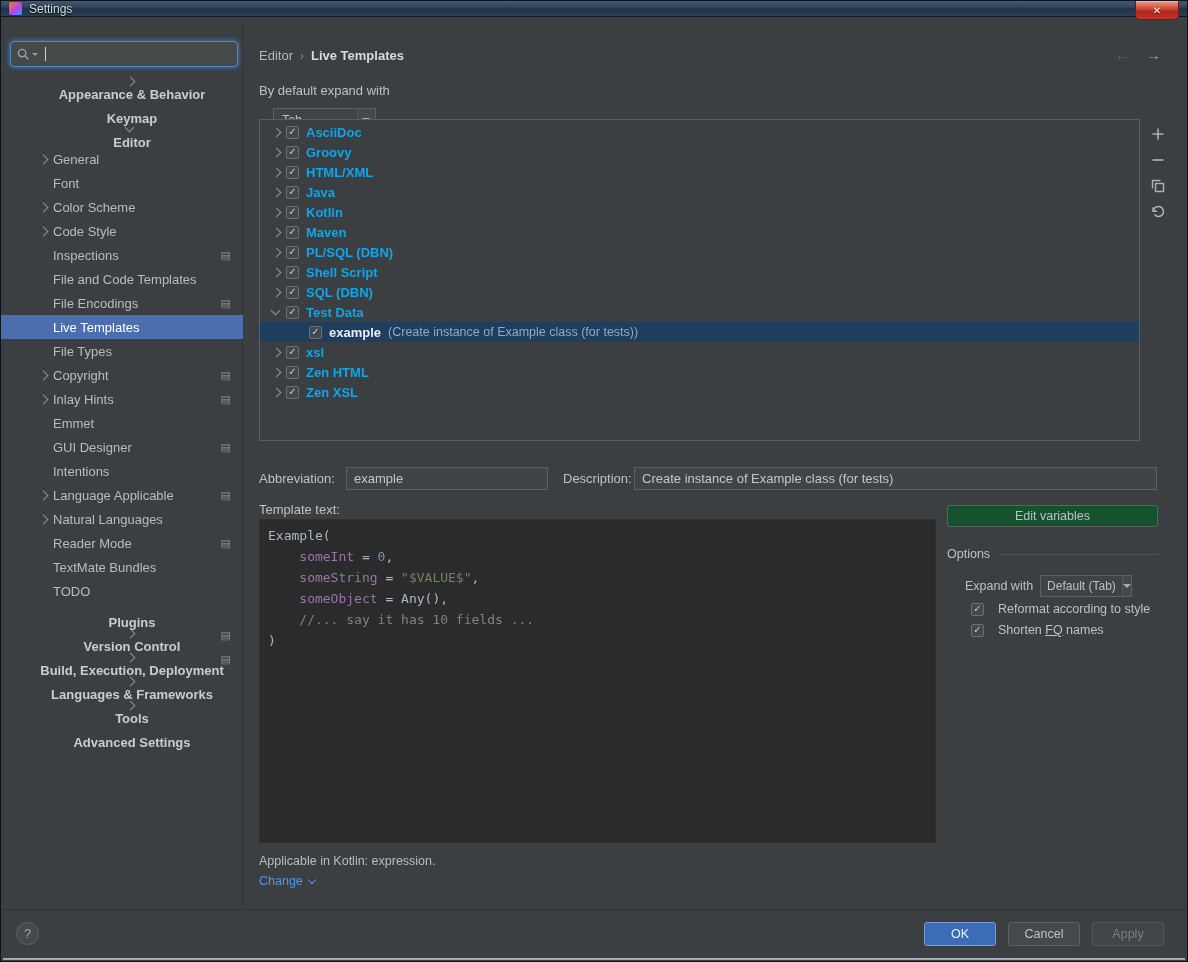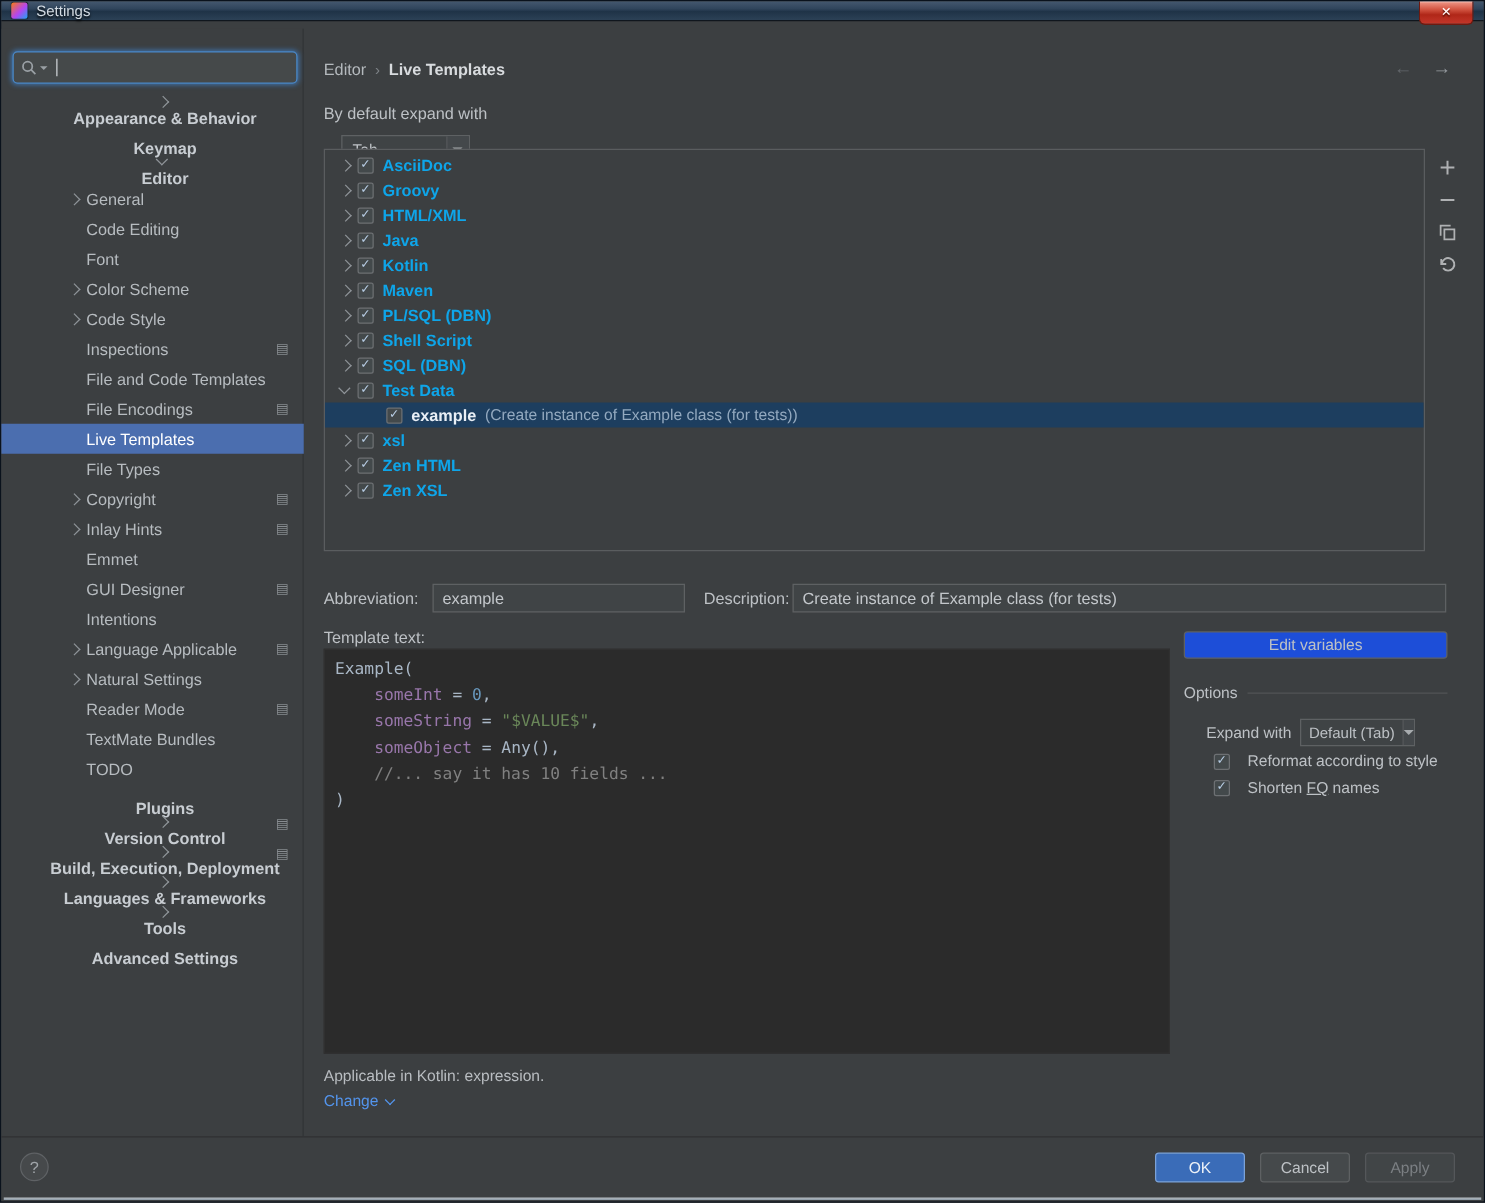--- a/index.html
+++ b/index.html
@@ -32,21 +32,21 @@
     display:flex; align-items:center; padding:0 6px; }
   .search-box svg { flex:none; }
   .search-tri { width:0; height:0; border-left:3px solid transparent; border-right:3px solid transparent;
     border-top:3px solid #9aa0a5; margin-left:2px; }
   .caret { width:1px; height:14px; background:#cfd3d7; margin-left:7px; }
   .search-input { flex:1; background:transparent; border:none; outline:none;
     color:#c3c7cb; font:13px "Liberation Sans",sans-serif; margin-left:2px; }
   .sb-tree { position:absolute; left:0; top:52px; width:242px; }
   .sb-row { height:24px; display:flex; align-items:center; }
   .sb-row.lvl0 { padding-left:20px;flex-direction:column; }
-  .sb-row.lvl1 { padding-left:52px; }
+  .sb-row.lvl1 { padding-left:36px; }
   .sb-row.selected { background:#4b6eaf; }
   .sb-label { font-size:13px; color:#b7bcc0; white-space:nowrap; }
   .sb-row.bold .sb-label { font-weight:bold; color:#c8cdd2; }
   .sb-row.selected .sb-label { color:#ffffff; }
   .trail-icon { margin-left:auto; margin-right:12px; font-size:11px; color:#878c90; line-height:1; }
   
   .chev { position:relative; width:12px; height:12px; margin-right:4px; flex:none; }
   .chev::after { content:''; position:absolute; left:3px; top:3px; width:6px; height:6px;
     border-right:1.6px solid #8f9499; border-bottom:1.6px solid #8f9499; transform:rotate(-45deg); }
   .chev.down::after { transform:rotate(45deg); top:1px; left:2px; }
@@ -104,21 +104,21 @@
   .tk-p { color:#a9b7c6; }
   .tk-f { color:#9876aa; }
   .tk-n { color:#6897bb; }
   .tk-s { color:#6a8759; }
   .tk-c { color:#808080; }
   
   .right-col { position:absolute; left:704px; top:482px; width:211px; height:160px; }
   .btn { border-radius:3px; display:flex; align-items:center; justify-content:center;
     font-size:12.5px; cursor:default; }
   .edit-vars { position:absolute; top:0; left:0; width:211px; height:22px;
-    background:#1d4ed8; border:1px solid #5e6163; color:#bdc1c5; }
+    background:#14532d; border:1px solid #5e6163; color:#bdc1c5; }
   .options-header { position:absolute; top:42px; left:0; right:0; display:flex; align-items:center; }
   .options-title { font-size:12.5px; color:#bdc1c5; flex:none; }
   .opt-rule { flex:1; height:1px; background:#515456; margin-left:8px; }
   .expand-with-row { position:absolute; top:70px; left:18px; display:flex; align-items:center; gap:7px; }
   .cb-row { position:absolute; left:24px; display:flex; align-items:center; gap:7px; }
   .cb-row1 { top:97px; }
   .cb-row2 { top:118px; }
   .cb-label { font-size:12.5px; color:#bdc1c5; }
   .mnem { text-decoration:underline; }
   
@@ -174,24 +174,20 @@
       <div class="sb-row lvl0 bold">
         <span class="chev down"></span>
         <span class="sb-label">Editor</span>
       </div>
       <div class="sb-row lvl1">
         <span class="chev"></span>
         <span class="sb-label">General</span>
       </div>
       <div class="sb-row lvl1">
         <span class="chev none"></span>
-        <span class="sb-label">Code Editing</span>
-      </div>
-      <div class="sb-row lvl1">
-        <span class="chev none"></span>
         <span class="sb-label">Font</span>
       </div>
       <div class="sb-row lvl1">
         <span class="chev"></span>
         <span class="sb-label">Color Scheme</span>
       </div>
       <div class="sb-row lvl1">
         <span class="chev"></span>
         <span class="sb-label">Code Style</span>
       </div>
@@ -240,21 +236,21 @@
         <span class="chev none"></span>
         <span class="sb-label">Intentions</span>
       </div>
       <div class="sb-row lvl1">
         <span class="chev"></span>
         <span class="sb-label">Language Applicable</span>
         <span class="trail-icon">▤</span>
       </div>
       <div class="sb-row lvl1">
         <span class="chev"></span>
-        <span class="sb-label">Natural Settings</span>
+        <span class="sb-label">Natural Languages</span>
       </div>
       <div class="sb-row lvl1">
         <span class="chev none"></span>
         <span class="sb-label">Reader Mode</span>
         <span class="trail-icon">▤</span>
       </div>
       <div class="sb-row lvl1">
         <span class="chev none"></span>
         <span class="sb-label">TextMate Bundles</span>
       </div>

